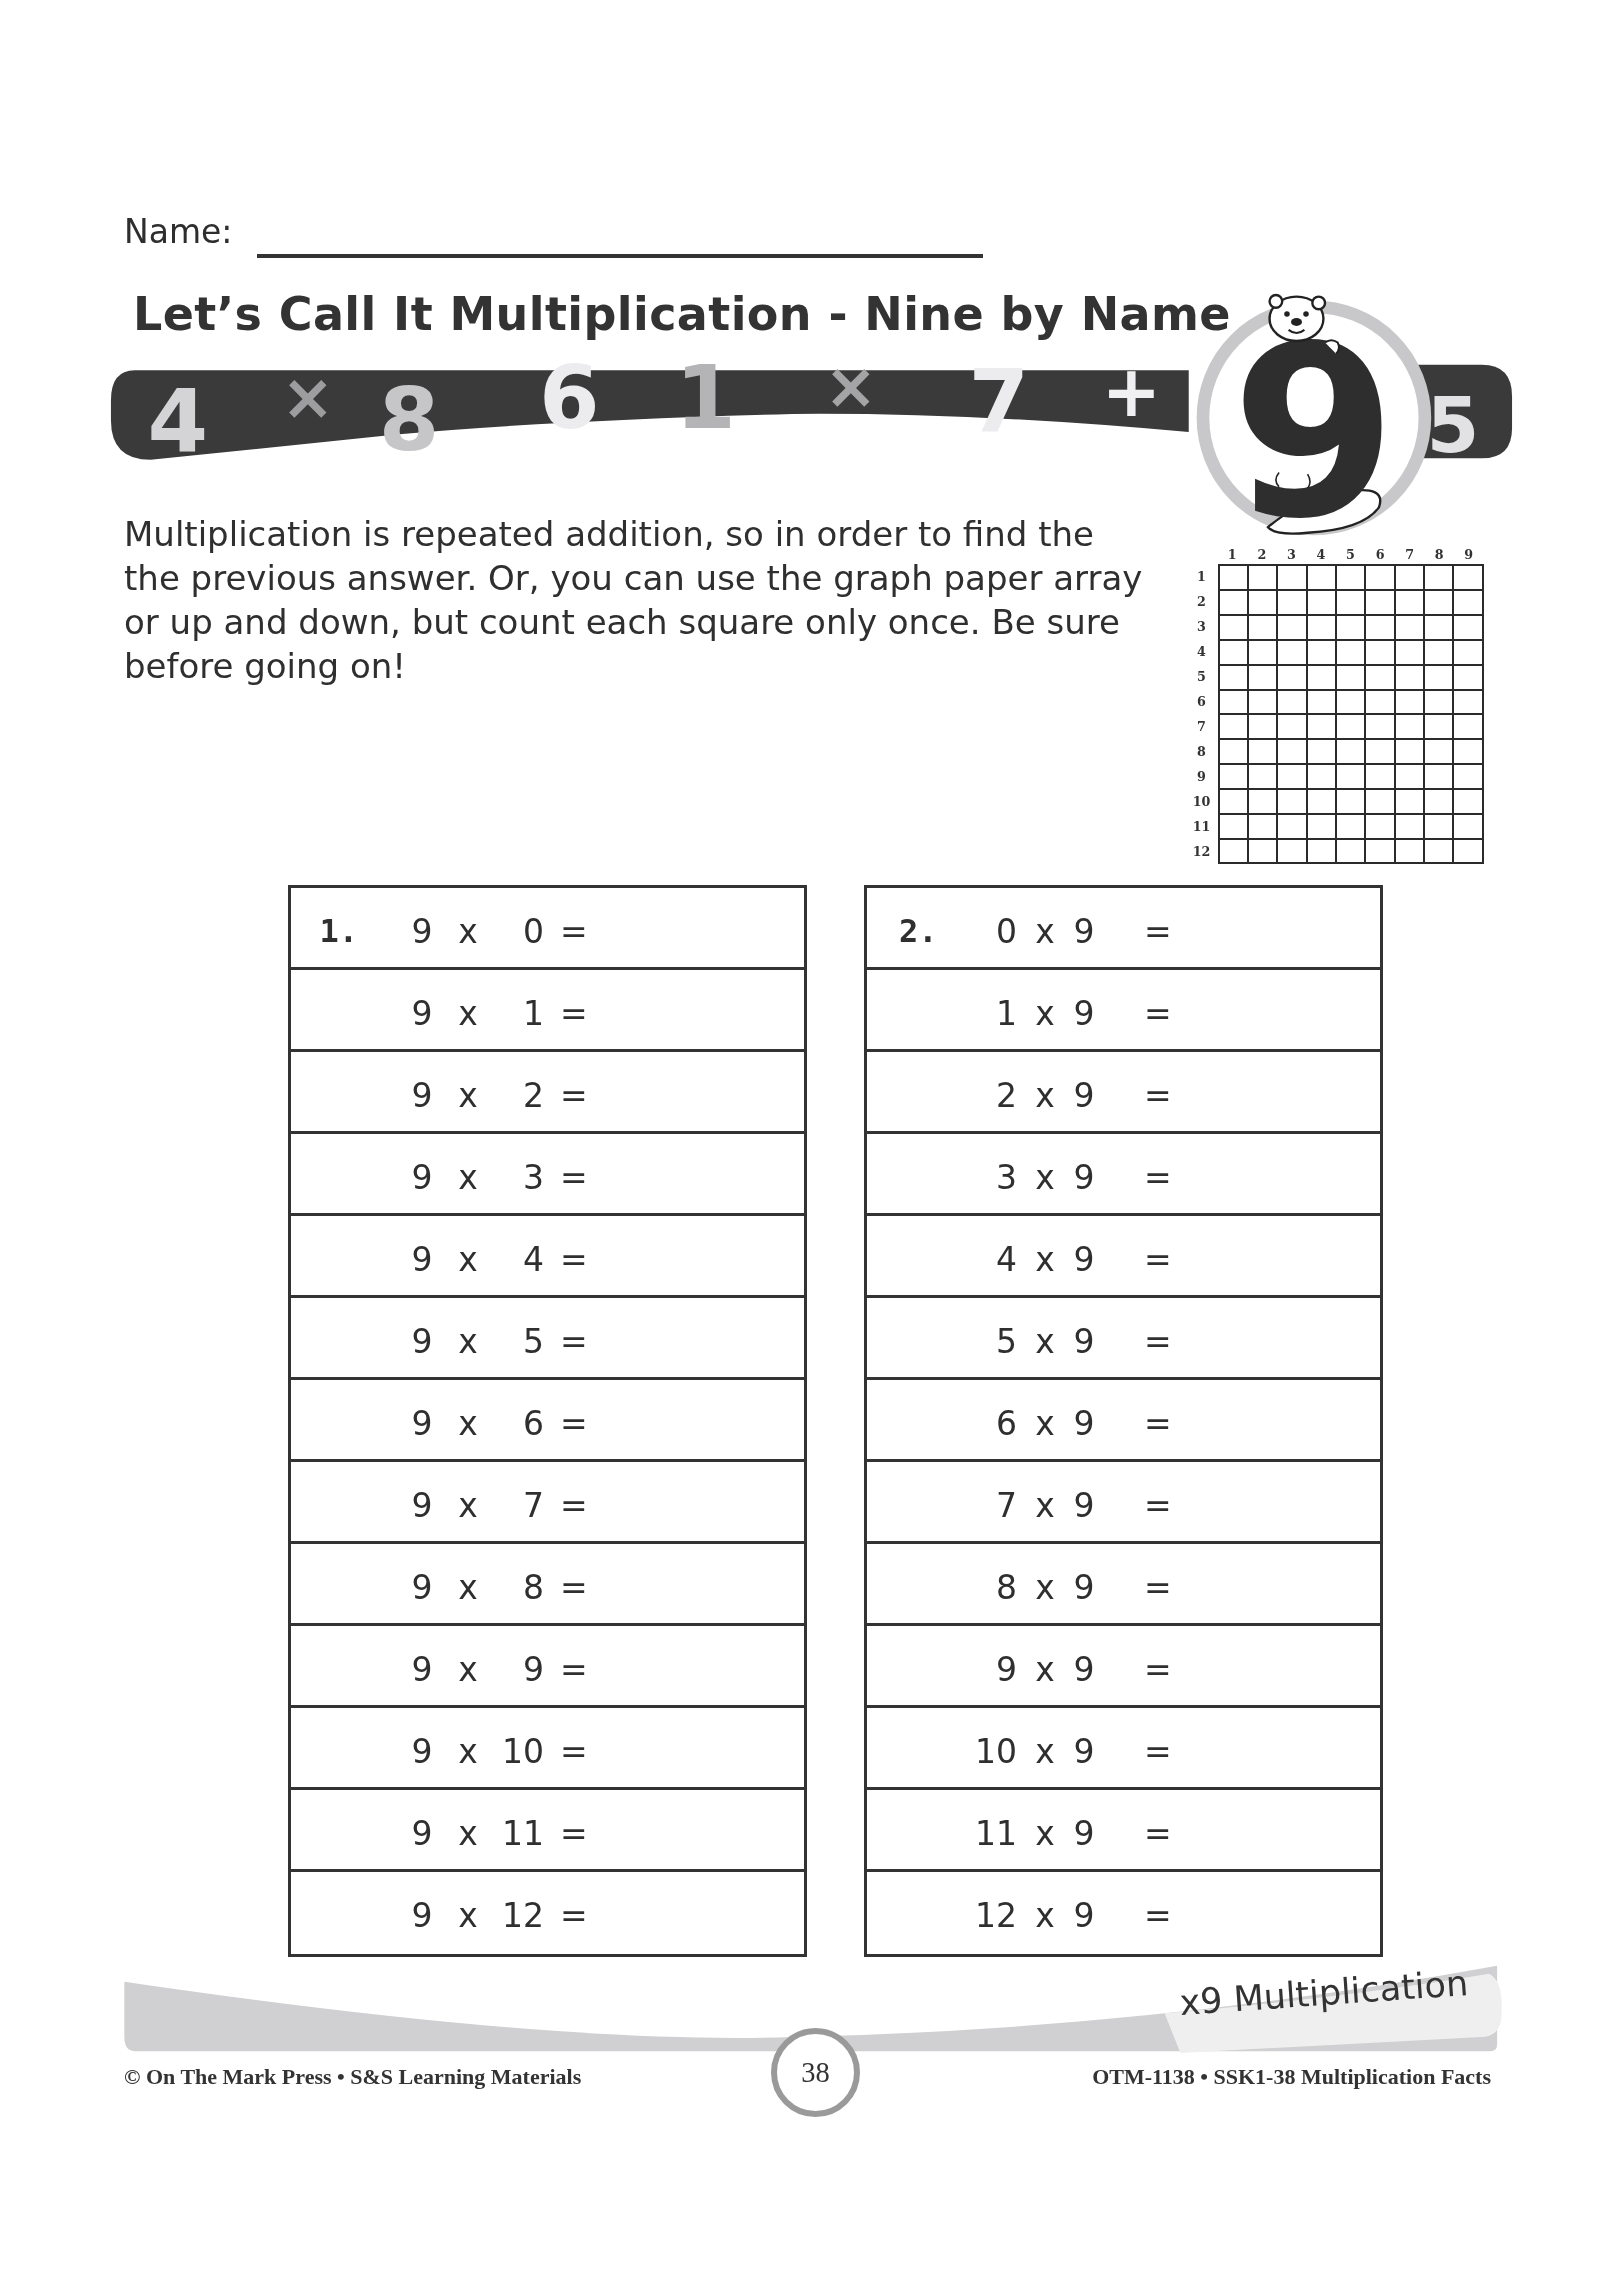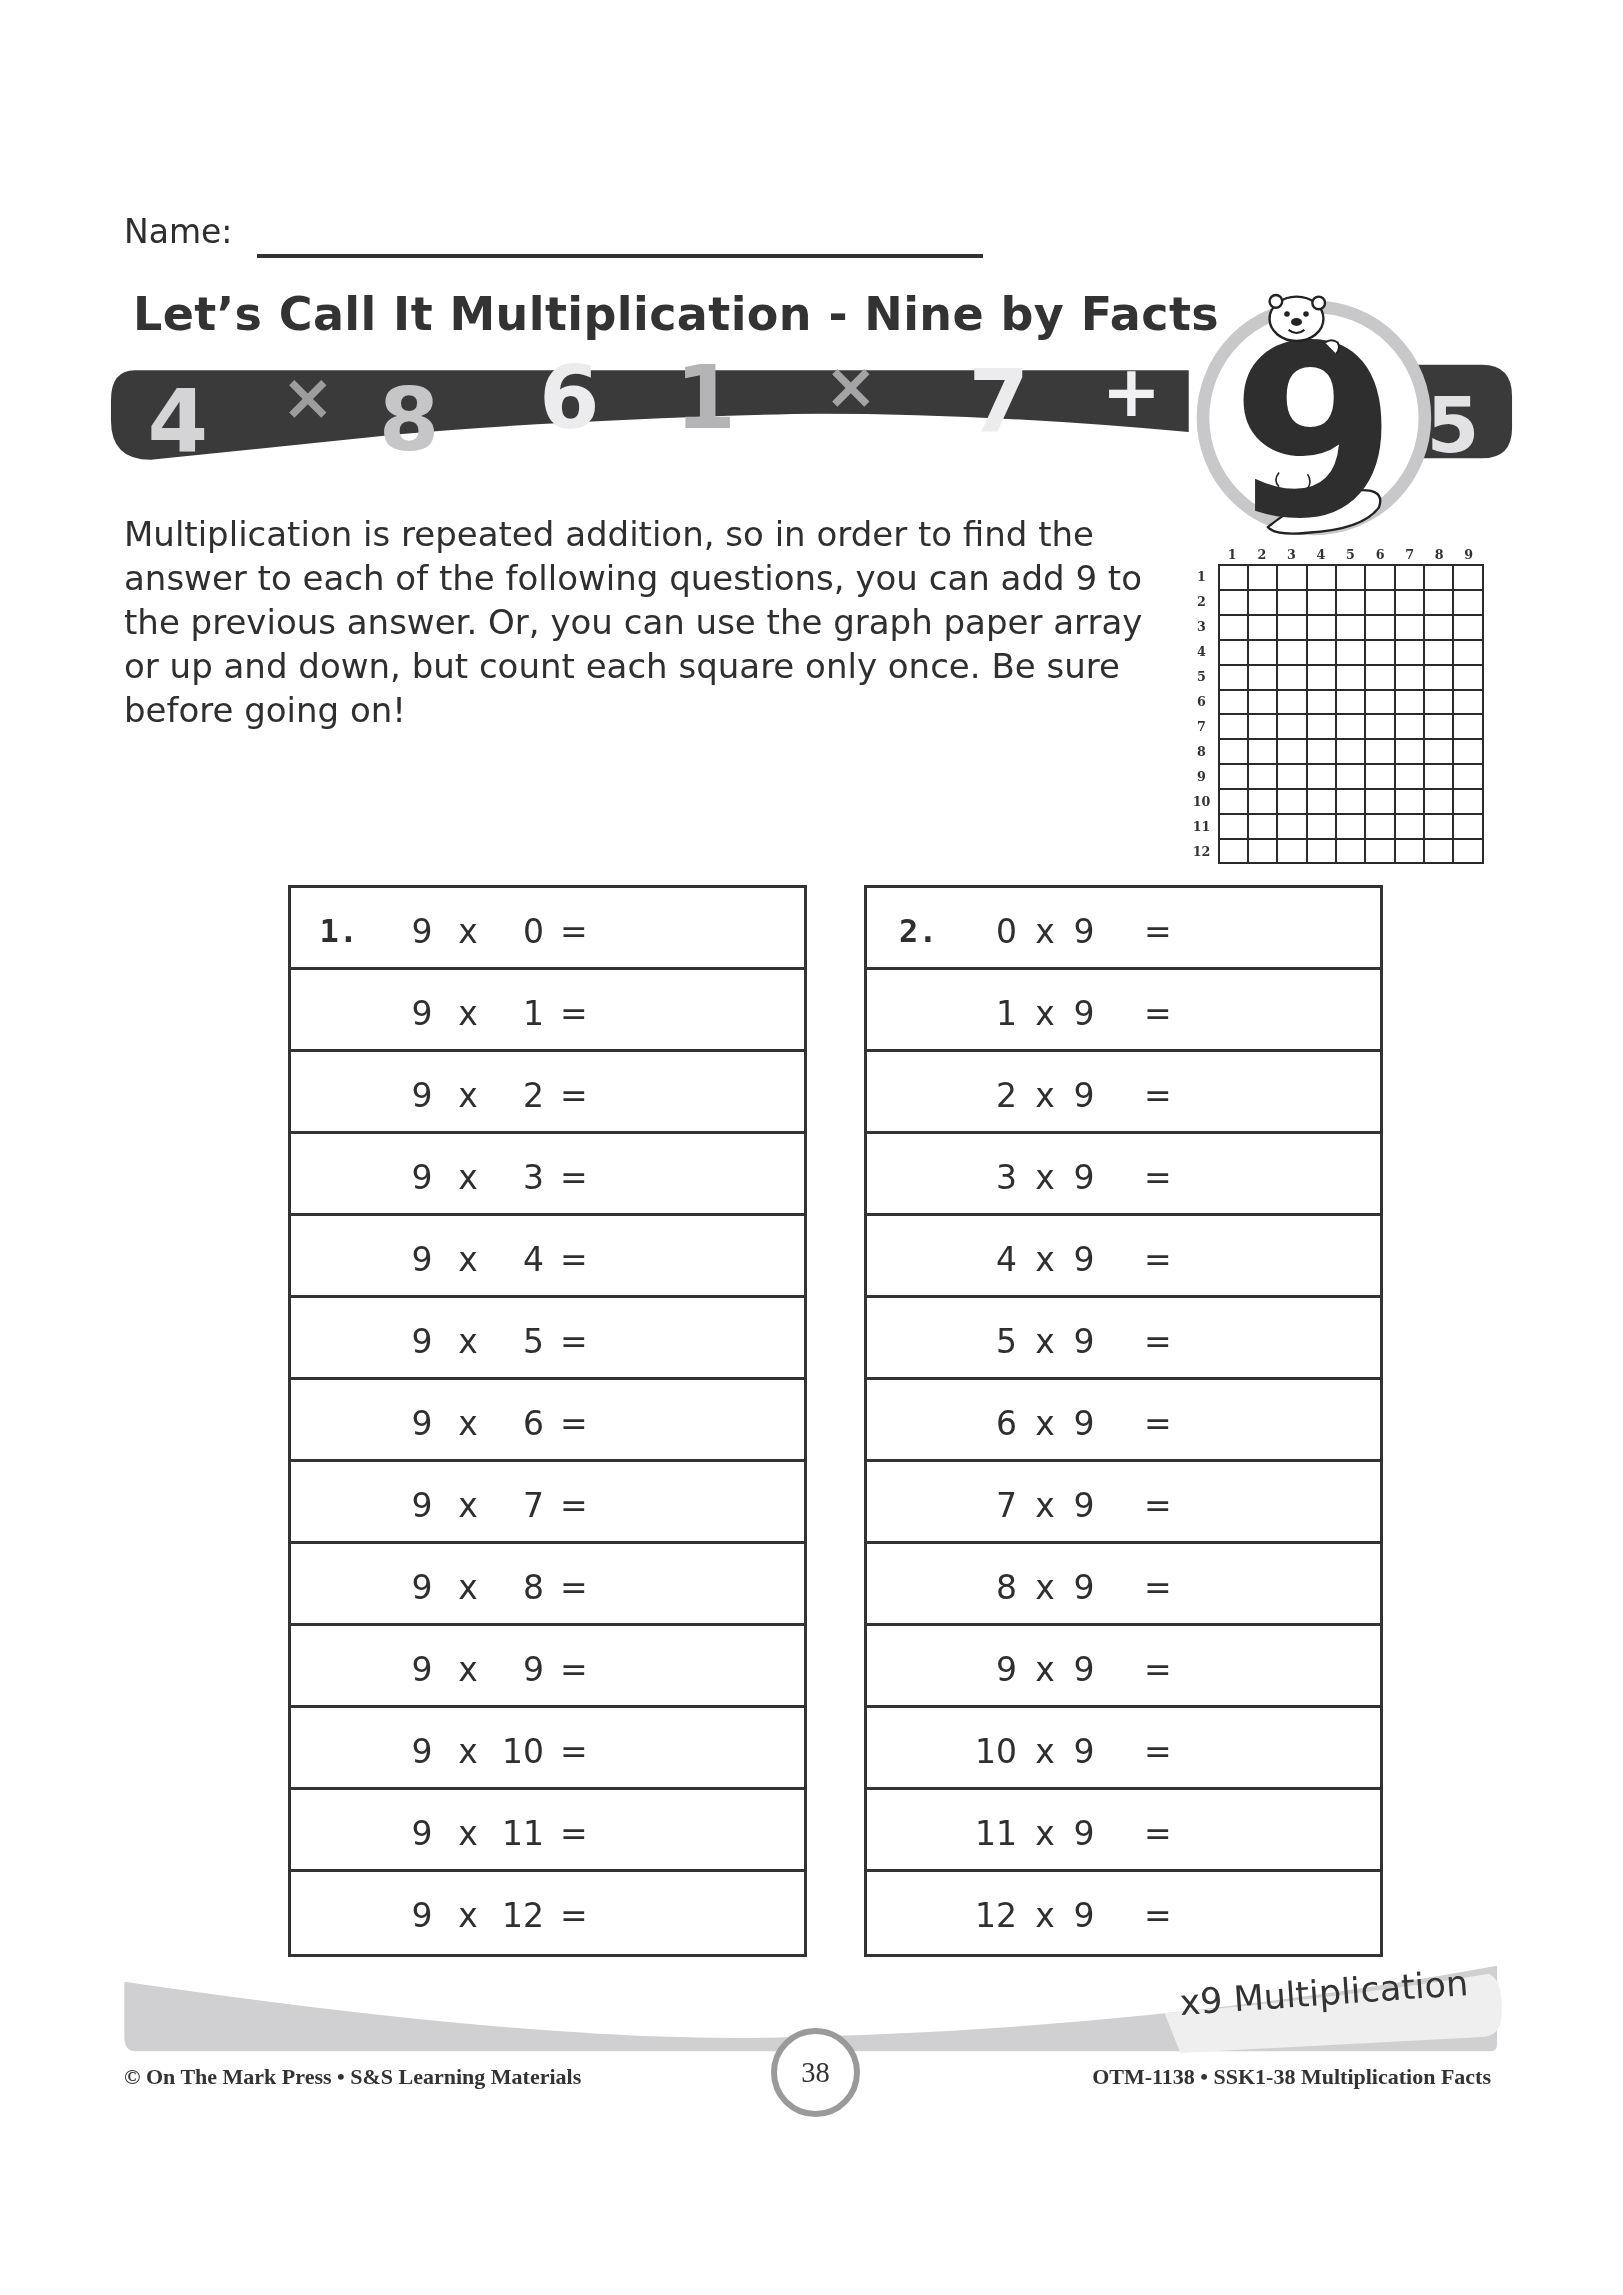--- a/index.html
+++ b/index.html
@@ -71,21 +71,21 @@
               font-family: "Liberation Serif", serif; font-size: 28.5px; color: #333; }
   .footer-tag { left: 1181px; top: 1983px; font-size: 35px; color: #333; transform: rotate(-4deg);
                 transform-origin: left bottom; white-space: nowrap; }
 </style>
 </head>
 <body>
 
 <div class="abs name-label">Name:</div>
 <div class="abs name-line"></div>
 
-<div class="abs title">Let’s Call It Multiplication - Nine by Facts</div>
+<div class="abs title">Let’s Call It Multiplication - Nine by Name</div>
 
 <div class="abs banner">
   <svg width="1623" height="571" viewBox="0 0 2048 720">
 
     <path d="M 170 467 L 1500 467 L 1500 545 Q 1230 520 1000 522 Q 700 530 500 548 L 190 580 Q 140 580 140 530 L 140 505 Q 140 467 170 467 Z" fill="#3a3a3a"></path>
 
     <path d="M 1750 460 L 1870 460 Q 1908 460 1908 500 L 1908 540 Q 1908 578 1870 578 L 1750 578 Z" fill="#3a3a3a"></path>
 
     <g class="banner-glyph">
       <text x="186" y="570" font-size="110" fill="#d4d4d6" font-family="DejaVu Sans" font-weight="bold">4</text>
@@ -114,21 +114,20 @@
       <ellipse cx="1636" cy="406" rx="7" ry="5" fill="#222"></ellipse>
       <path d="M 1626 416 Q 1636 424 1646 416" stroke="#222" stroke-width="2.5" fill="none"></path>
       <path d="M 1672 432 q 8 -6 16 0 q 4 8 -2 14" stroke="#222" stroke-width="2.5" fill="#fff"></path>
       <path d="M 1614 596 q -8 10 0 18 M 1650 598 q 6 10 0 18" stroke="#222" stroke-width="2" fill="none"></path>
     </g>
   </svg>
 </div>
 
 <div class="abs instructions">
   <p>Multiplication is repeated addition, so in order to find the</p>
-  <p>answer to each of the following questions, you can add 9 to</p>
   <p>the previous answer.  Or, you can use the graph paper array</p>
   <p>or up and down, but count each square only once.  Be sure</p>
   <p>before going on!</p>
 </div>
 
 <div class="abs grid-wrap">
   <div class="grid-col-labels">
     <span>1</span>
     <span>2</span>
     <span>3</span>

